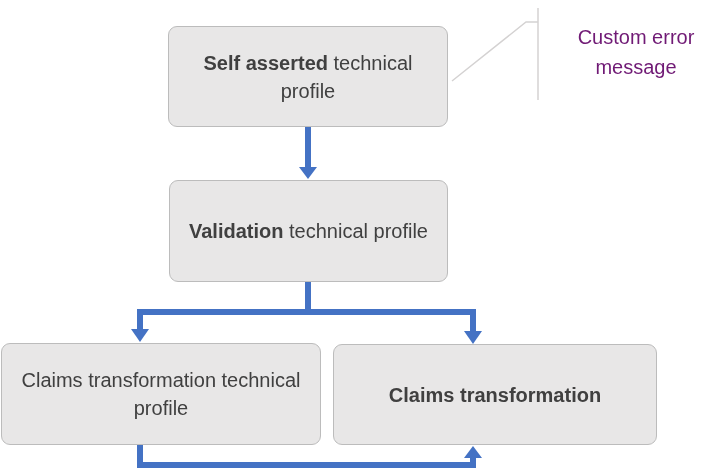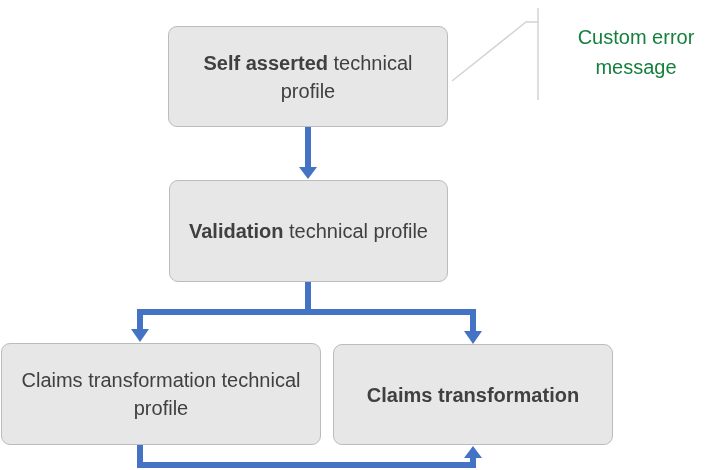--- a/index.html
+++ b/index.html
@@ -34,27 +34,27 @@
     display: flex;
     align-items: center;
     justify-content: center;
     text-align: center;
     padding: 4px 18px;
   }
   .node .bold { font-weight: bold; }
   .node-self-asserted       { left: 168px; top: 26px;  width: 280px; height: 101px; }
   .node-validation          { left: 169px; top: 180px; width: 279px; height: 102px; }
   .node-claims-tp           { left: 1px;   top: 343px; width: 320px; height: 102px; }
-  .node-claims-transform    { left: 333px; top: 344px; width: 280px; height: 101px; }
+  .node-claims-transform    { left: 333px; top: 344px; width: 324px; height: 101px; }
   .callout-text {
     position: absolute;
     left: 545px;
     top: 22px;
     width: 182px;
-    color: #15803d;
+    color: #701a75;
     font-size: 20px;
     line-height: 30px;
     text-align: center;
   }
   .conn { fill: none; stroke-width: 6px; }
   .thin { fill: none; stroke-width: 1.5px; }
 </style>
 </head>
 <body>
 

